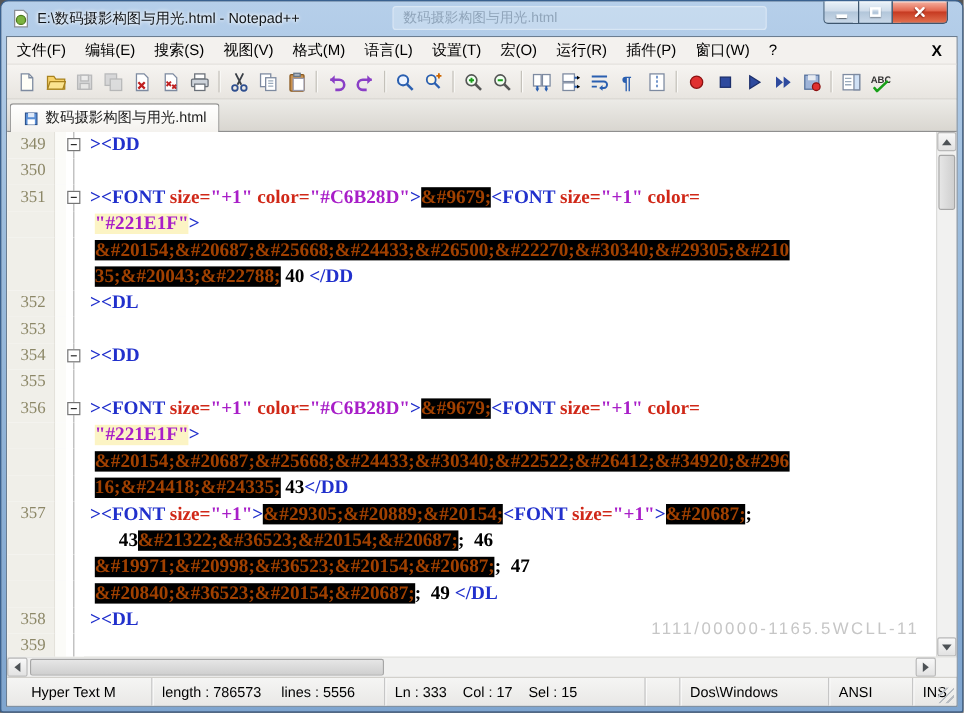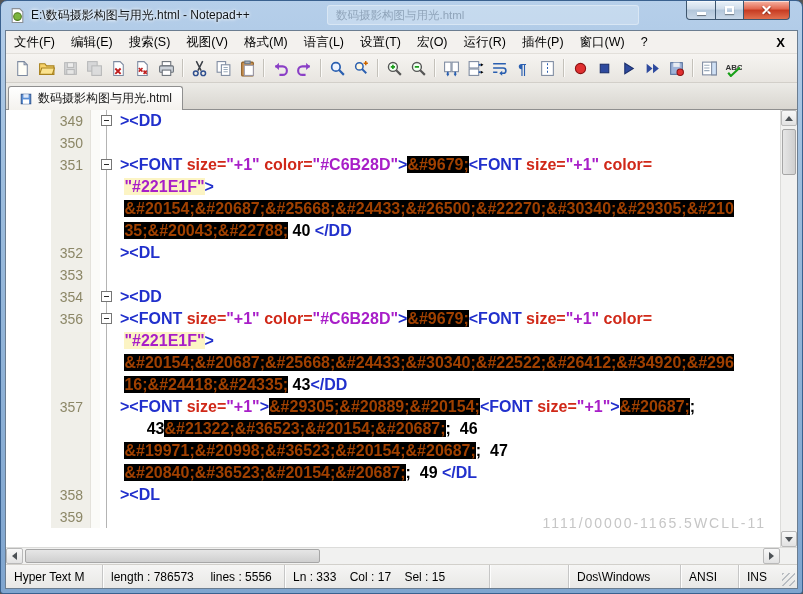--- a/index.html
+++ b/index.html
@@ -65,21 +65,21 @@
   .tabbar { height:27px; flex:none; display:flex; align-items:flex-end; padding:3px 0 0 2px;
     background:linear-gradient(180deg,#ecebe7 0%,#d9d6d0 100%); border-bottom:1px solid #8f8f8f; }
   .tab { display:flex; align-items:center; gap:5px; height:24px; padding:0 10px; margin-bottom:-1px;
     background:linear-gradient(180deg,#ffffff 0%,#f4f2ee 100%); border:1px solid #8f8f8f; border-bottom:none;
     border-radius:3px 3px 0 0; font-size:12px; color:#1a1a1a; }
   .tab-icon svg { width:14px; height:14px; display:block; }
   .tab-label { white-space:nowrap; }
   
   .editor-wrap { flex:1; min-height:0; display:flex; }
   .editor { flex:1; min-width:0; background:#fff; overflow:hidden; position:relative; }
-  .crow { display:flex; height:22px; font-family:Liberation Sans, sans-serif; font-size:16px; line-height:22px;margin-left:45px; }
+  .crow { display:flex; height:22px; font-family:Liberation Serif, serif; font-size:16px; line-height:22px; }
   .gut { width:40px; flex:none; text-align:right; padding-right:7px; color:#8c8767; background:#f0efe9; font-size:14px; border-right:1px solid #e4e2db; }
   .bm { width:9px; flex:none; background:#fbfbf8; }
   .fold { width:15px; flex:none; position:relative; background:#ffffff; }
   .vline { position:absolute; left:6px; top:0; bottom:0; width:1px; background:#b4b4b4; }
   .foldbox { position:absolute; left:1px; top:5px; width:11px; height:11px; background:#fff; border:1px solid #767676; z-index:2; }
   .foldbox::after { content:""; position:absolute; left:2px; right:2px; top:4px; height:1px; background:#2a2a2a; }
   .codeln { flex:1; white-space:pre; padding-left:5px; font-weight:bold; color:#000; overflow:hidden; }
   .s-tag  { color:#2130cc; }
   .s-attr { color:#d02818; }
   .s-val  { color:#a81ec8; }
@@ -103,21 +103,21 @@
   .scorner { width:17px; flex:none; background:#f1f1f0; }
   .tri { width:0; height:0; display:block; }
   .tri-up    { border-left:4px solid transparent; border-right:4px solid transparent; border-bottom:5px solid #4d5256; }
   .tri-down  { border-left:4px solid transparent; border-right:4px solid transparent; border-top:5px solid #4d5256; }
   .tri-left  { border-top:4px solid transparent; border-bottom:4px solid transparent; border-right:5px solid #4d5256; }
   .tri-right { border-top:4px solid transparent; border-bottom:4px solid transparent; border-left:5px solid #4d5256; }
   
   .statusbar { height:24px; flex:none; display:flex; align-items:stretch; font-size:12px; color:#000;
     background:linear-gradient(180deg,#f5f5f4 0%,#e9e8e6 100%); border-top:1px solid #d2d0cb; }
   .status-cells { display:flex; flex:1; min-width:0; }
-  .scell { display:flex; align-items:center; padding:0 8px; white-space:pre; overflow:hidden; }
+  .scell { display:flex; align-items:center; padding:0 8px; white-space:pre; overflow:hidden;margin-left:12px; }
   .scell + .scell { border-left:1px solid #c6c6c6; box-shadow:inset 1px 0 0 #fdfdfd; }
   .sc-doctype { width:96px; flex:none; }
   .sc-length { width:182px; flex:none; }
   .sc-position { width:205px; flex:none; }
   .sc-spacer { flex:1; }
   .sc-eol { width:112px; flex:none; }
   .sc-encoding { width:58px; flex:none; }
   .sc-typing-mode { width:44px; flex:none; }
   .grip { width:13px; height:13px; align-self:flex-end; margin:0 2px 2px 0; flex:none;
     background:repeating-linear-gradient(135deg,#b9bdc2 0 1.5px,transparent 1.5px 4.5px); }
@@ -495,20 +495,28 @@
             <div class="crow">
               <div class="gut">354</div>
               <div class="bm"></div>
               <div class="fold">
                 <div class="vline"></div>
                 <div class="foldbox"></div>
               </div>
               <div class="codeln"><span class="s-tag">&gt;&lt;DD</span></div>
             </div>
             <div class="crow">
+              <div class="gut">355</div>
+              <div class="bm"></div>
+              <div class="fold">
+                <div class="vline"></div>
+              </div>
+              <div class="codeln"></div>
+            </div>
+            <div class="crow">
               <div class="gut">356</div>
               <div class="bm"></div>
               <div class="fold">
                 <div class="vline"></div>
                 <div class="foldbox"></div>
               </div>
               <div class="codeln"><span class="s-tag">&gt;&lt;FONT </span><span class="s-attr">size=</span><span class="s-val">"+1"</span><span class="s-attr"> color=</span><span class="s-val">"#C6B28D"</span><span class="s-tag">&gt;</span><span class="s-ent">&amp;#9679;</span><span class="s-tag">&lt;FONT </span><span class="s-attr">size=</span><span class="s-val">"+1"</span><span class="s-attr"> color=</span></div>
             </div>
             <div class="crow">
               <div class="gut"></div>

